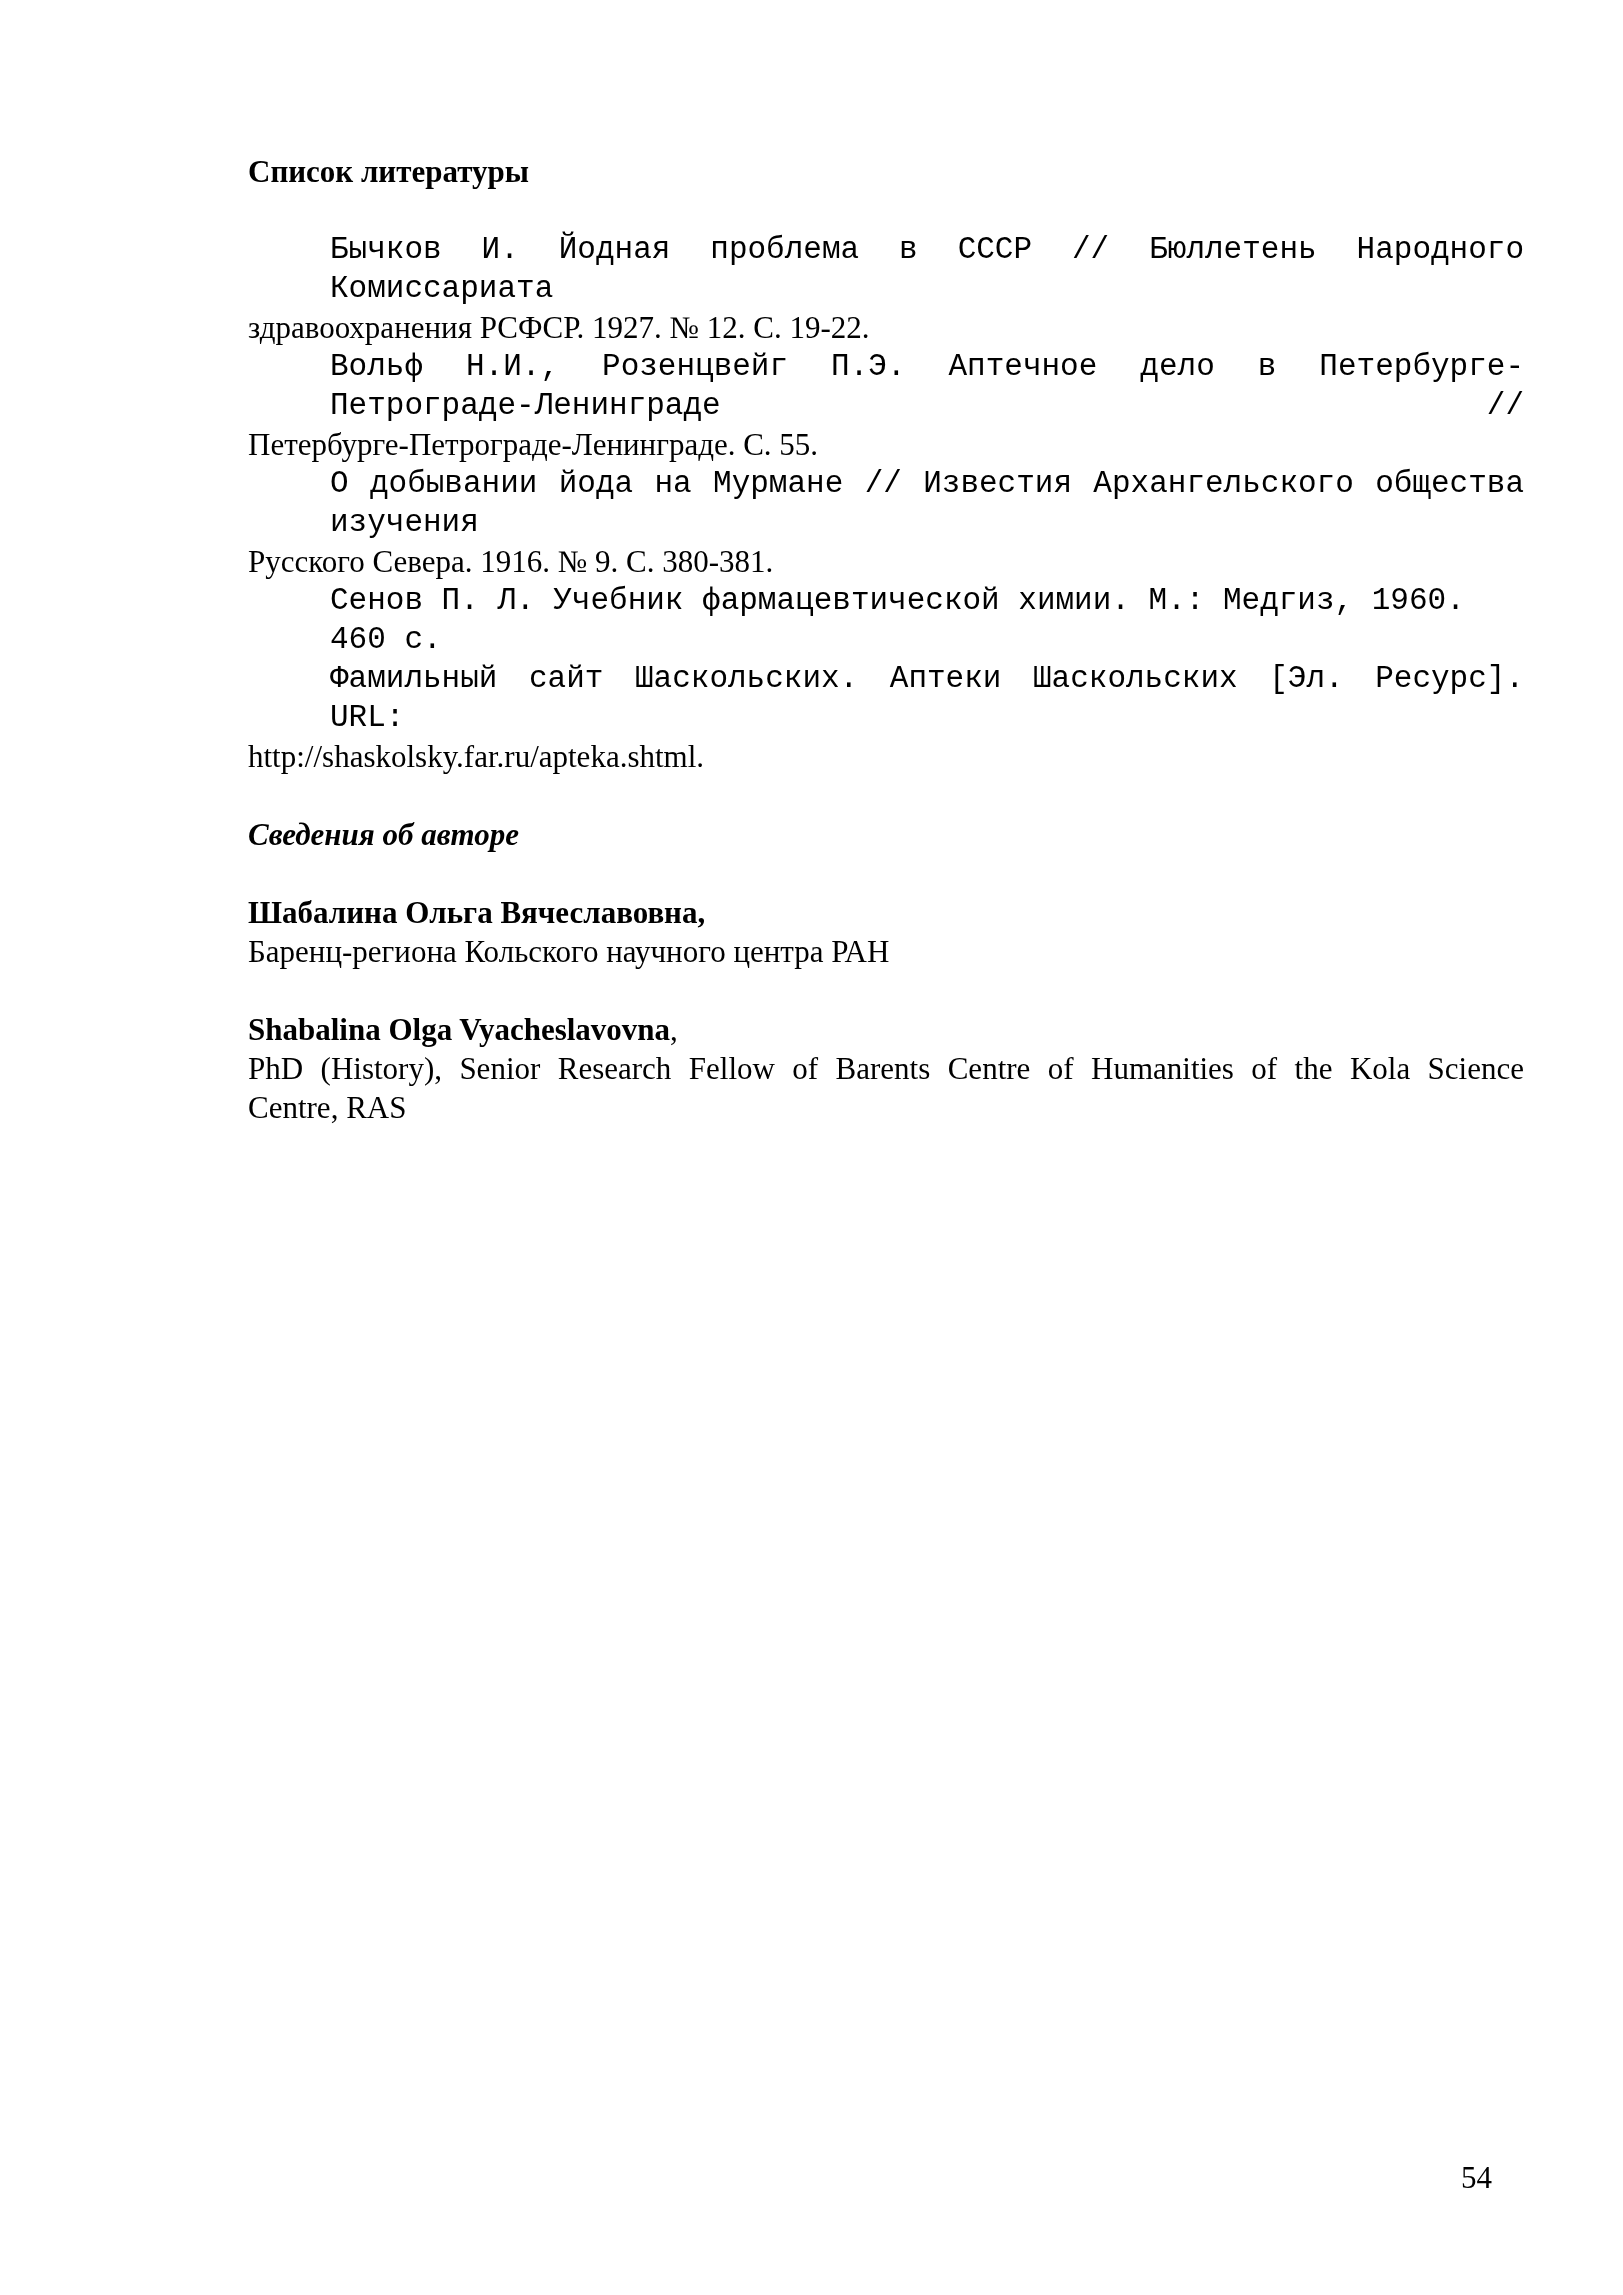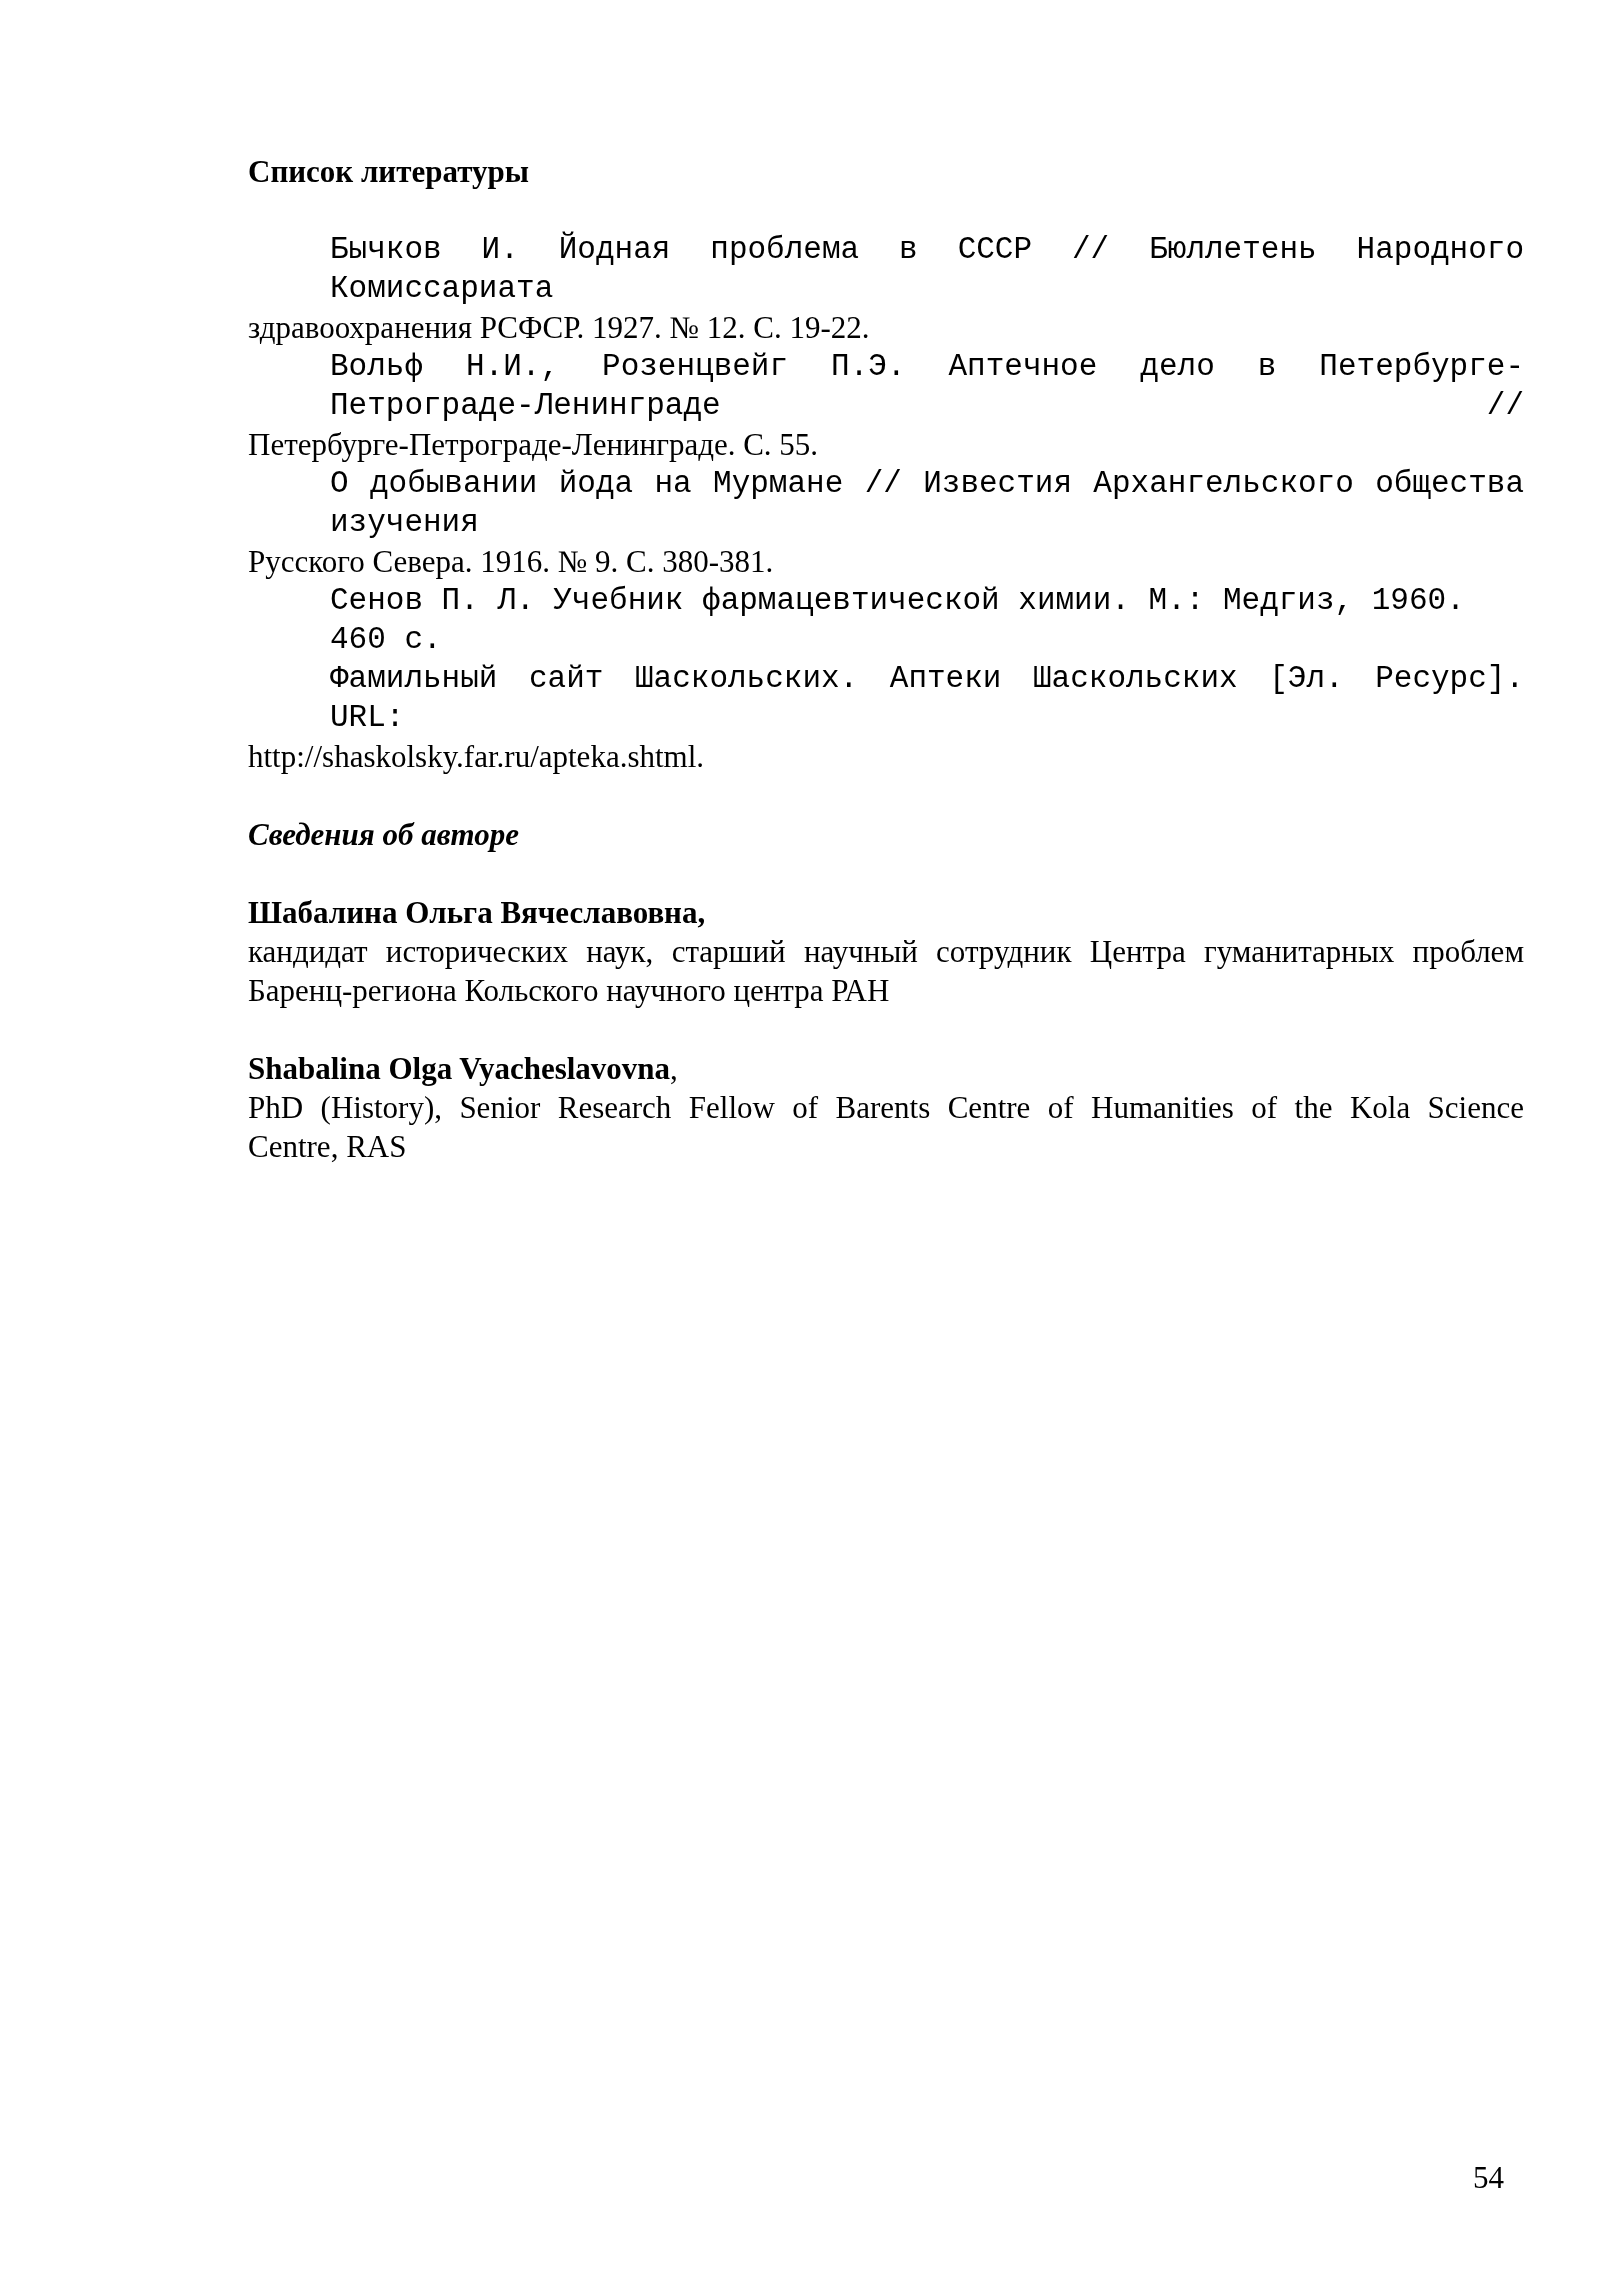--- a/index.html
+++ b/index.html
@@ -23,21 +23,21 @@
   }
   .heading { font-weight: bold; margin: 0; font-size: 31px; line-height: 39px; }
   .heading-italic { font-weight: bold; font-style: italic; margin: 39px 0 0 0; font-size: 31px; line-height: 39px; }
   .block { margin-top: 39px; }
   .line { text-align: left; }
   .line.j { text-align: justify; text-align-last: justify; }
   .line.ind { padding-left: 82px; font-family: Liberation Mono, monospace; }
   .name { font-weight: bold; }
   .page-number {
     position: absolute;
-    left: 228px;
+    left: 216px;
     top: 2158px;
     width: 1276px;
     font-size: 31px;
     line-height: 39px;
     text-align: right;
   }
 </style>
 </head>
 <body>
 
@@ -55,21 +55,20 @@
       <div class="line">Русского Севера. 1916. № 9. С. 380-381.</div>
       <div class="line ind">Сенов П. Л. Учебник фармацевтической химии. М.: Медгиз, 1960. 460 с.</div>
       <div class="line j ind">Фамильный сайт Шаскольских. Аптеки Шаскольских [Эл. Ресурс]. URL:</div>
       <div class="line">http://shaskolsky.far.ru/apteka.shtml.</div>
     </div>
 
     <h2 class="heading-italic">Сведения об авторе</h2>
 
     <div class="block">
       <div class="line name">Шабалина Ольга Вячеславовна,</div>
-      <div class="line j">кандидат исторических наук, старший научный сотрудник Центра гуманитарных проблем</div>
       <div class="line">Баренц-региона Кольского научного центра РАН</div>
     </div>
 
     <div class="block">
       <div class="line"><span class="name">Shabalina Olga Vyacheslavovna</span><span>,</span></div>
       <div class="line j">PhD (History), Senior Research Fellow of Barents Centre of Humanities of the Kola Science</div>
       <div class="line">Centre, RAS</div>
     </div>
 
   </div>

